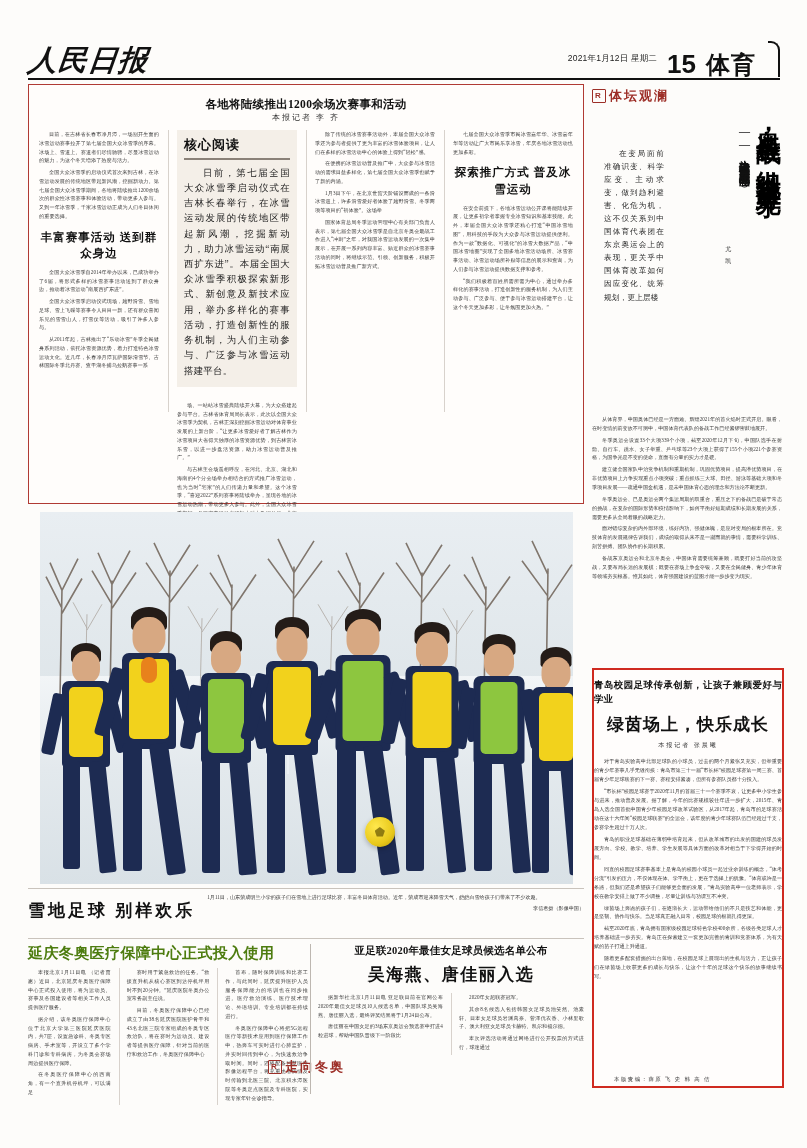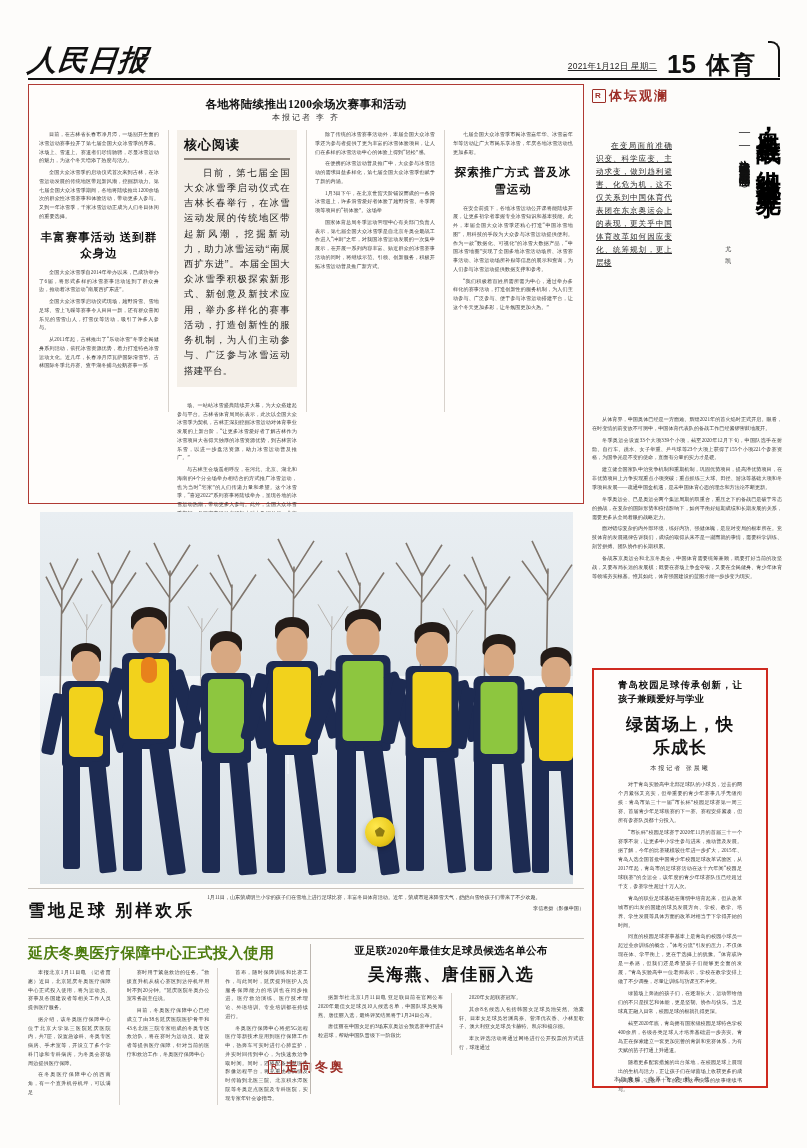--- a/index.html
+++ b/index.html
@@ -20,22 +20,22 @@
   }
   .logo{
     font-family:"Liberation Serif",serif;
     font-size:29px;font-weight:700;letter-spacing:1px;
     font-style:italic;
     color:#111;line-height:1;
     padding-bottom:3px;
     transform:skewX(-6deg);
   }
   .masthead-right{display:flex;align-items:flex-end;gap:10px;padding-bottom:1px;}
-  .mast-date{font-size:8.5px;color:#222;letter-spacing:.2px;padding-bottom:4px;
-    font-family:"Liberation Sans",sans-serif;text-decoration:underline;}
+  .mast-date{font-size:8.5px;color:#222;letter-spacing:.2px;padding-bottom:12px;
+    font-family:"Liberation Sans",sans-serif;}
   .mast-pageno{font-size:26px;font-weight:700;line-height:1;color:#111;
     font-family:"Liberation Sans",sans-serif;}
   .mast-section{font-size:24px;font-weight:700;line-height:1;color:#111;letter-spacing:1px;}
   .mast-corner{
     width:10px;height:34px;border-right:2.5px solid #111;border-top:2.5px solid #111;
     border-top-right-radius:9px;margin-left:2px;
   }
 
   
   .main-frame{
@@ -177,30 +177,30 @@
   }
   .vauthor{
     writing-mode:vertical-rl;text-orientation:upright;
     font-size:6px;color:#333;letter-spacing:3px;margin-top:130px;
   }
   .lead-quote{
     position:absolute;left:0;top:24px;width:84px;
     font-size:7.6px;line-height:1.72;color:#2c2c2c;text-align:justify;
     letter-spacing:.2px;
   }
-  .lead-quote p{margin:4px;text-indent:15px;text-decoration:underline;}
+  .lead-quote p{margin:12px;text-indent:15px;}
   .right-body{
     margin-top:4px;font-size:5.1px;line-height:1.74;color:#3b3b3b;text-align:justify;
   }
   .right-body p{margin:0 0 3px;text-indent:10px;}
 
   
   .red-box{
-    position:absolute;left:592px;top:668px;width:176px;height:420px;
-    border:2px solid #cf2a20;box-sizing:border-box;padding:8px 24px 6px;
+    position:absolute;left:592px;top:668px;width:192px;height:420px;
+    border:2px solid #cf2a20;box-sizing:border-box;padding:8px 0 6px;
     background:#fffdfc;
   }
   .rb-kicker{font-size:9.4px;font-weight:700;color:#111;line-height:1.5;
     letter-spacing:.2px;text-align:justify;}
   .rb-headline{text-align:center;font-size:17px;font-weight:700;letter-spacing:1px;
     color:#111;margin:7px 0 5px;}
   .rb-byline{text-align:center;font-size:6px;color:#333;letter-spacing:2px;margin-bottom:7px;}
   .rb-body{font-size:5.1px;line-height:1.76;color:#3b3b3b;text-align:justify;}
   .rb-body p{margin:0 0 3px;text-indent:10px;}
 

